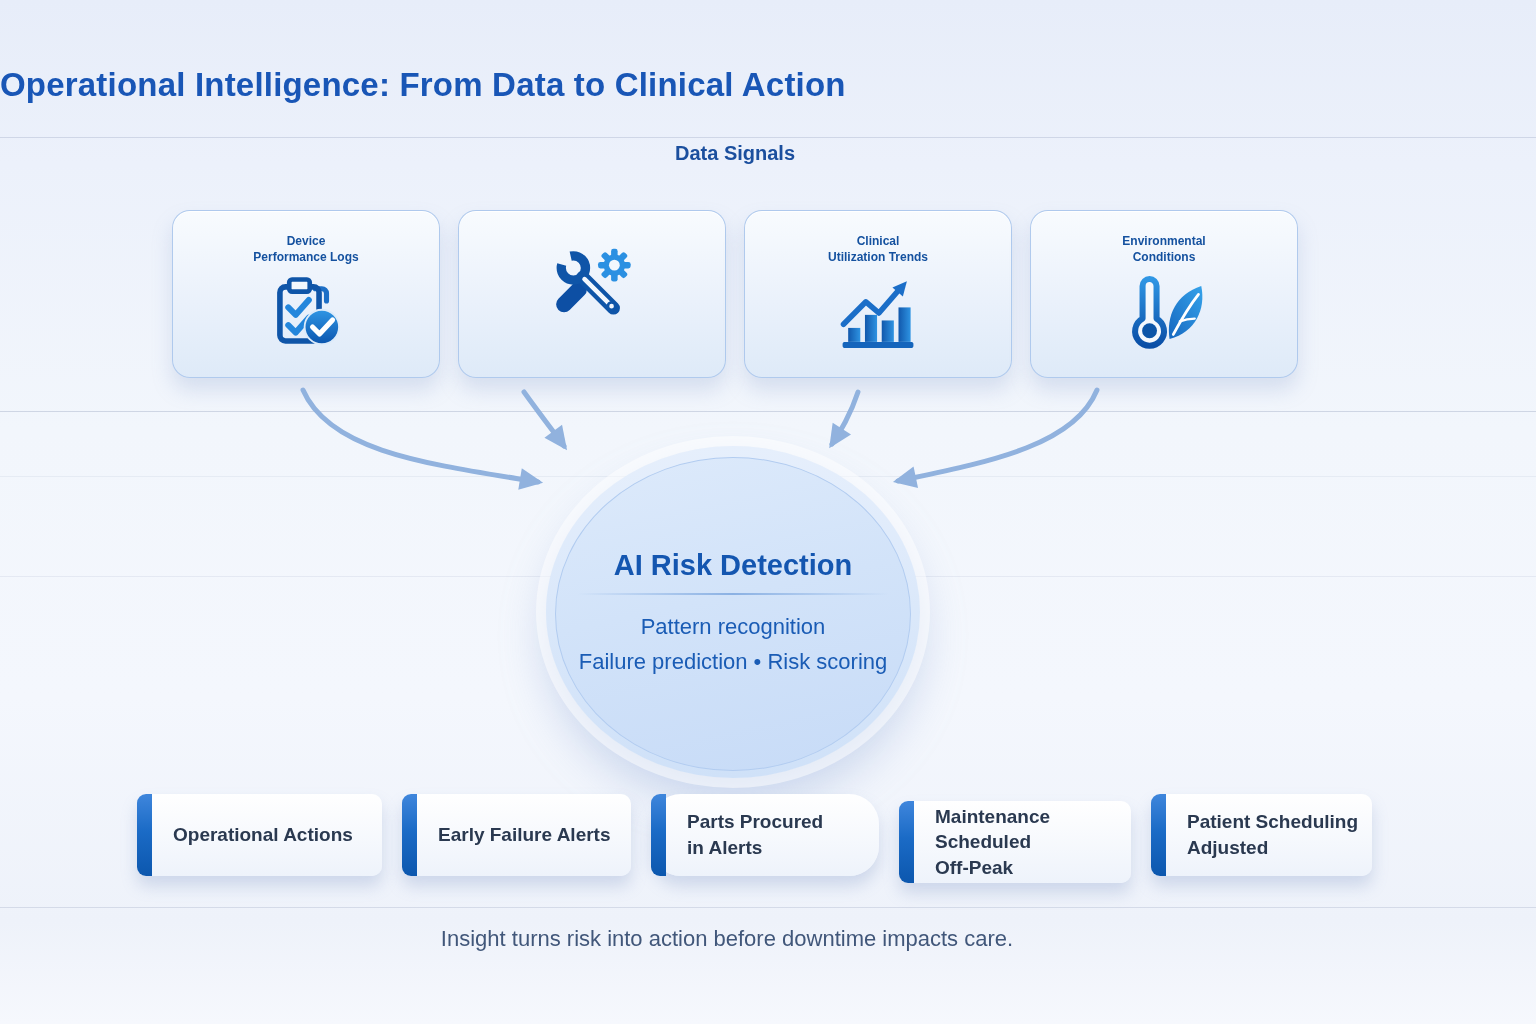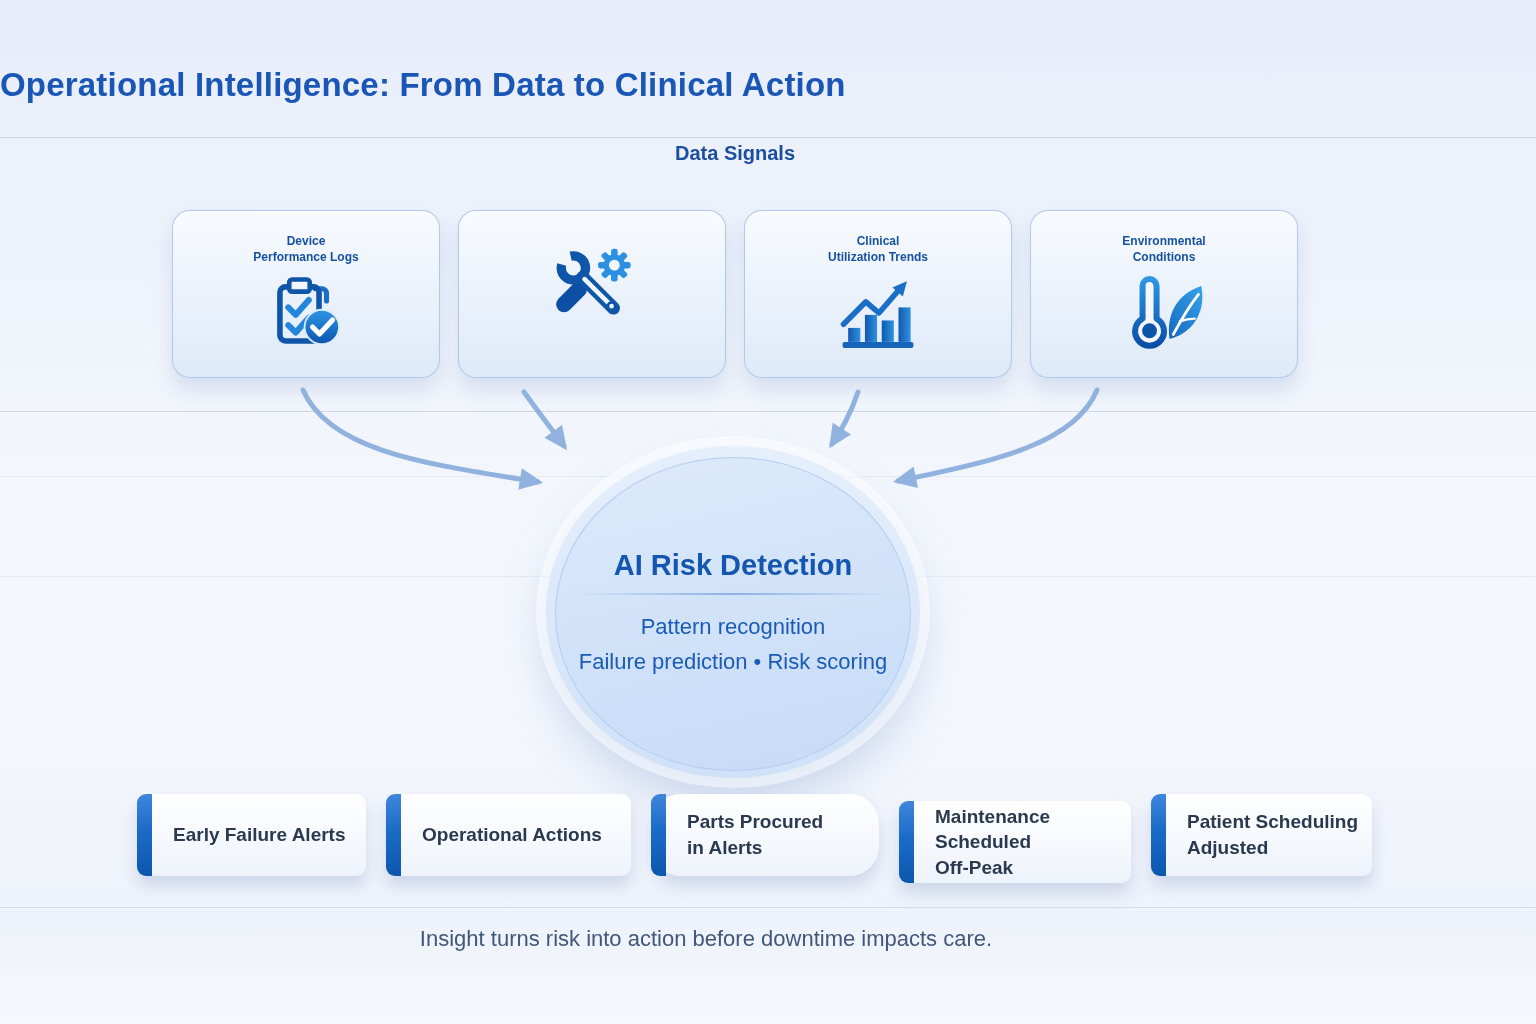--- a/index.html
+++ b/index.html
@@ -71,21 +71,21 @@
   .action-bar{
     position:absolute;left:0;top:0;bottom:0;width:15px;
     border-radius:9px 0 0 9px;
     background:linear-gradient(180deg,#3f86dc 0%,#1b6bc6 45%,#0c57ae 100%);
   }
   .ac-0{width:245px;} .ac-1{width:229px;} .ac-2{width:228px;border-radius:30px;} .ac-3{width:232px;margin-top:7px;} .ac-4{width:221px;}
   .action-text{font-size:19px;font-weight:700;color:#2a3950;line-height:1.35;}
 
   .footer-text{
     position:absolute;top:926px;left:0;width:1412px;text-align:center;
-    font-size:22px;font-weight:400;color:#41577a;
+    font-size:22px;font-weight:400;color:#41577a;padding-left:21px;
   }
 </style>
 </head>
 <body>
 
 <div class="canvas">
 
   <div class="hline hl1"></div>
   <div class="hline hl2"></div>
   <div class="hline hl3"></div>
@@ -215,36 +215,36 @@
     <div class="core-inner">
       <div class="core-title">AI Risk Detection</div>
       <div class="core-divider"></div>
       <div class="core-line">Pattern recognition</div>
       <div class="core-line">Failure prediction • Risk scoring</div>
     </div>
   </div>
 
   <div class="actions-row">
 
+    <div class="action-card ac-0">
+      <div class="action-bar"></div>
+      <div class="action-text">
+        <span style="display:block">Operational Actions</span>
+        <span style="display:block"></span>
+      </div>
+    </div>
+
     <div class="action-card ac-1">
       <div class="action-bar"></div>
       <div class="action-text">
         <span style="display:block">Early Failure Alerts</span>
         <span style="display:block"></span>
       </div>
     </div>
 
-    <div class="action-card ac-0">
-      <div class="action-bar"></div>
-      <div class="action-text">
-        <span style="display:block">Operational Actions</span>
-        <span style="display:block"></span>
-      </div>
-    </div>
-
     <div class="action-card ac-2">
       <div class="action-bar"></div>
       <div class="action-text">
         <span style="display:block">Parts Procured</span>
         <span style="display:block">in Alerts</span>
       </div>
     </div>
 
     <div class="action-card ac-3">
       <div class="action-bar"></div>

